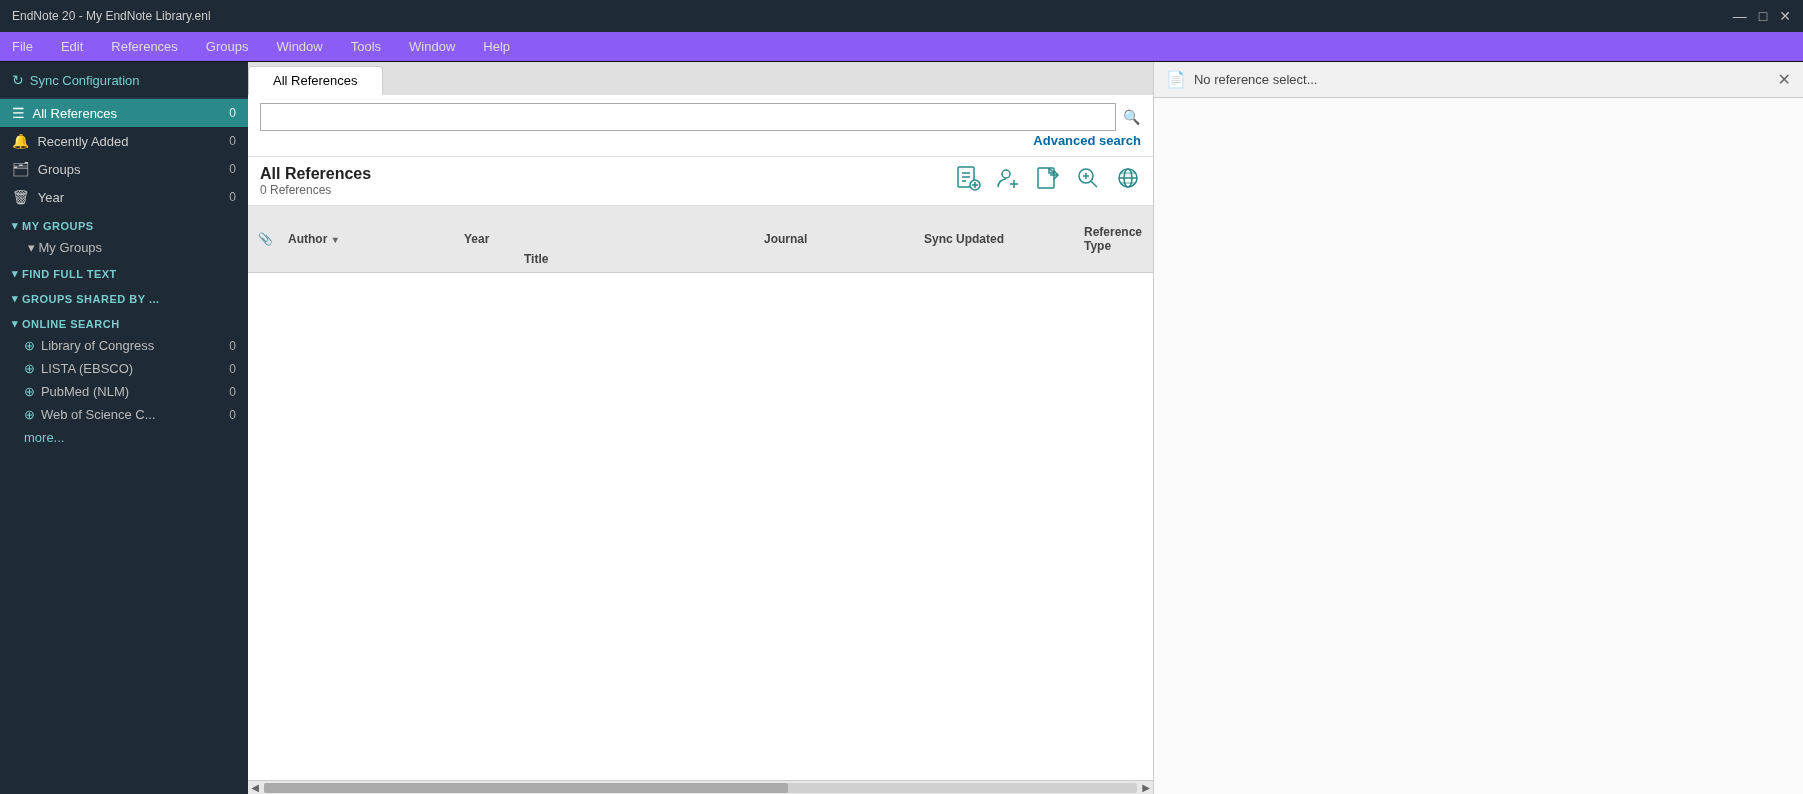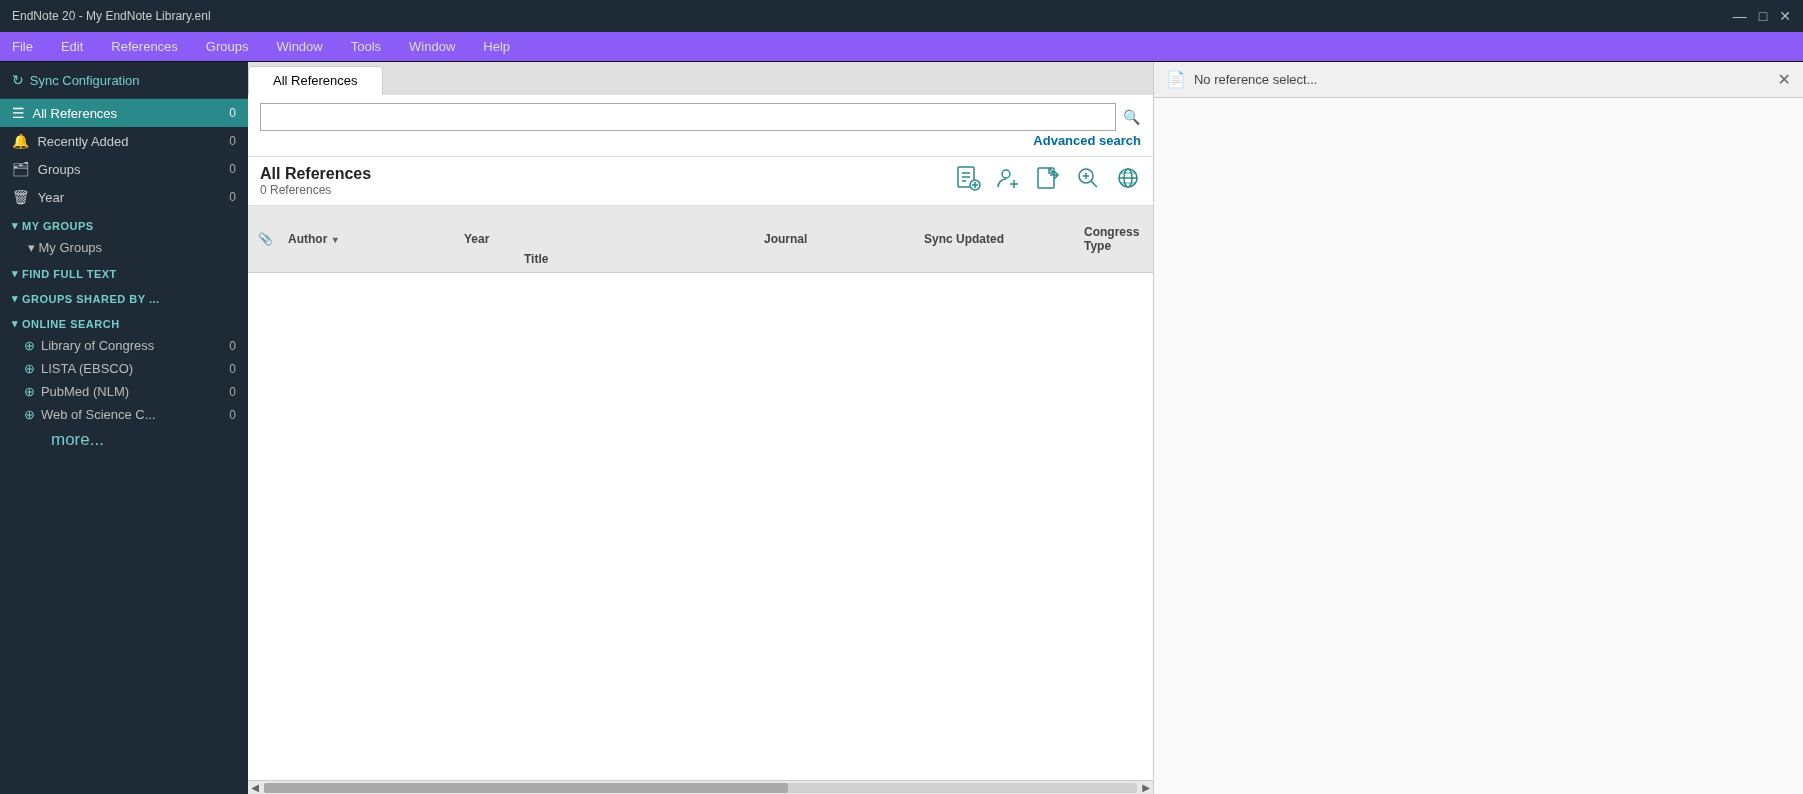--- a/index.html
+++ b/index.html
@@ -128,23 +128,22 @@
       cursor: pointer;
     }
     .online-item-left {
       display: flex;
       align-items: center;
       gap: 6px;
     }
     .more-link {
       padding: 4px 12px 4px 24px;
       color: #7cc;
-      font-size: 17px;
-      cursor: pointer;
-      margin-left: 27px;
+      font-size: 13px;
+      cursor: pointer;
     }
 
     
     .content-area {
       flex: 1;
       display: flex;
       flex-direction: column;
       background: #f0f0f0;
       overflow: hidden;
     }
@@ -528,21 +527,21 @@
     <div class="table-header">
       <div class="col-attach">📎</div>
       <div class="col-author">
         <span>Author</span>
         <span class="sort-arrow">▾</span>
       </div>
       <div class="col-year">Year</div>
       <div class="col-title">Title</div>
       <div class="col-journal">Journal</div>
       <div class="col-updated">Sync Updated</div>
-      <div class="col-reftype">Congress Type</div>
+      <div class="col-reftype">Reference Type</div>
     </div>
 
     <div class="table-body"></div>
 
     <div class="bottom-scrollbar">
       <div class="scroll-left-btn">◀</div>
       <div class="scroll-track">
         <div class="scroll-thumb"></div>
       </div>
       <div class="scroll-right-btn">▶</div>

